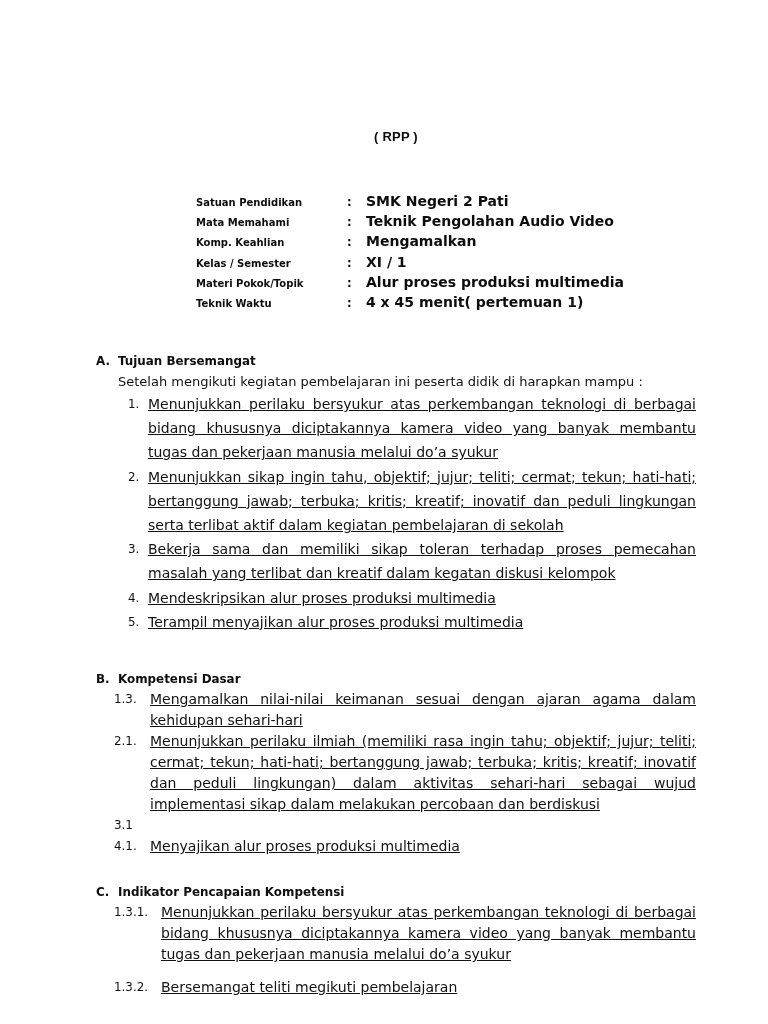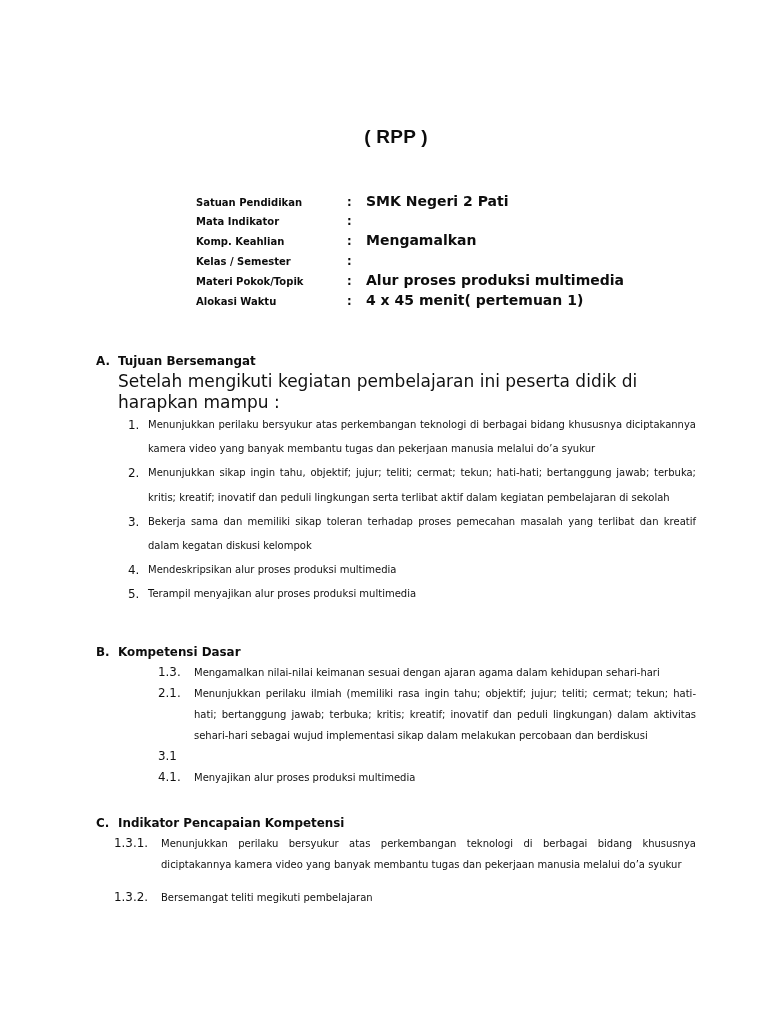--- a/index.html
+++ b/index.html
@@ -36,21 +36,21 @@
     font-family: "Liberation Sans", sans-serif;
     font-weight: bold;
     font-size: 15.2px;
     letter-spacing: 0.2px;
     line-height: 21px;
     color: #0d0d0d;
   }
   .doc-subtitle {
     font-family: "Liberation Sans", sans-serif;
     font-weight: bold;
-    font-size: 19px;
+    font-size: 13px;
     letter-spacing: 0.2px;
     line-height: 22px;
     color: #0d0d0d;
   }
 
   
   .meta-block {
     position: absolute;
     left: 196px;
     top: 192px;
@@ -111,21 +111,21 @@
     width: 22px;
     flex: 0 0 22px;
   }
   .section-title {
     flex: 1 1 auto;
   }
 
   .lead-line {
     margin-left: 22px;
     font-family: "DejaVu Sans", sans-serif;
-    font-size: 17px;
+    font-size: 13px;
     line-height: 21px;
     color: #111111;
   }
 
   
   .item {
     display: flex;
     align-items: flex-start;
     line-height: 24.2px;
   }
@@ -133,37 +133,38 @@
     flex: 0 0 auto;
     font-family: "DejaVu Sans", sans-serif;
     font-size: 11.9px;
     line-height: 24.2px;
     color: #111111;
     text-align: left;
   }
   .item-text {
     flex: 1 1 auto;
     font-family: "DejaVu Sans", sans-serif;
-    font-size: 10px;
+    font-size: 14px;
     line-height: 24.2px;
     color: #111111;
     text-align: justify;
     text-justify: inter-word;
     hyphens: none;
+    text-decoration: underline;
   }
 
   
   .list-a .item { padding-left: 32px; }
   .list-a .item-marker { width: 20px; }
   .list-a .item-text { }
 
   
   .list-b { margin-top: 0; }
   .list-b .item { padding-left: 18px; }
-  .list-b .item-marker { width: 36px; margin-left: 44px; }
+  .list-b .item-marker { width: 36px; }
   .list-b .item-text { text-indent: 0; }
   .list-b .item.tight { line-height: 21px; }
   .list-b .item.tight .item-marker,
   .list-b .item.tight .item-text { line-height: 21px; }
   .list-b .item.wide-gap .item-marker { width: 52px; }
 
   
   .list-c .item { padding-left: 18px; }
   .list-c .item-marker { width: 47px; }
   .list-c .item.tight { line-height: 21px; }
@@ -188,43 +189,45 @@
 
   <div class="meta-block">
 
     <div class="meta-row">
       <span class="meta-label">Satuan Pendidikan</span>
       <span class="meta-colon">:</span>
       <span class="meta-value">SMK Negeri 2 Pati</span>
     </div>
 
     <div class="meta-row">
-      <span class="meta-label">Mata Indikator</span>
-      <span class="meta-colon">:</span>
+      <span class="meta-label">Mata Memahami</span>
+      <span class="meta-colon">:</span>
+      <span class="meta-value">Teknik Pengolahan Audio Video</span>
     </div>
 
     <div class="meta-row">
       <span class="meta-label">Komp. Keahlian</span>
       <span class="meta-colon">:</span>
       <span class="meta-value">Mengamalkan</span>
     </div>
 
     <div class="meta-row">
       <span class="meta-label">Kelas / Semester</span>
       <span class="meta-colon">:</span>
+      <span class="meta-value">XI / 1</span>
     </div>
 
     <div class="meta-row">
       <span class="meta-label">Materi Pokok/Topik</span>
       <span class="meta-colon">:</span>
       <span class="meta-value">Alur proses produksi multimedia</span>
     </div>
 
     <div class="meta-row">
-      <span class="meta-label">Alokasi Waktu</span>
+      <span class="meta-label">Teknik Waktu</span>
       <span class="meta-colon">:</span>
       <span class="meta-value">4 x 45 menit( pertemuan 1)</span>
     </div>
 
   </div>
 
   <div class="body-block">
 
     <div class="section">
       <div class="section-head">

